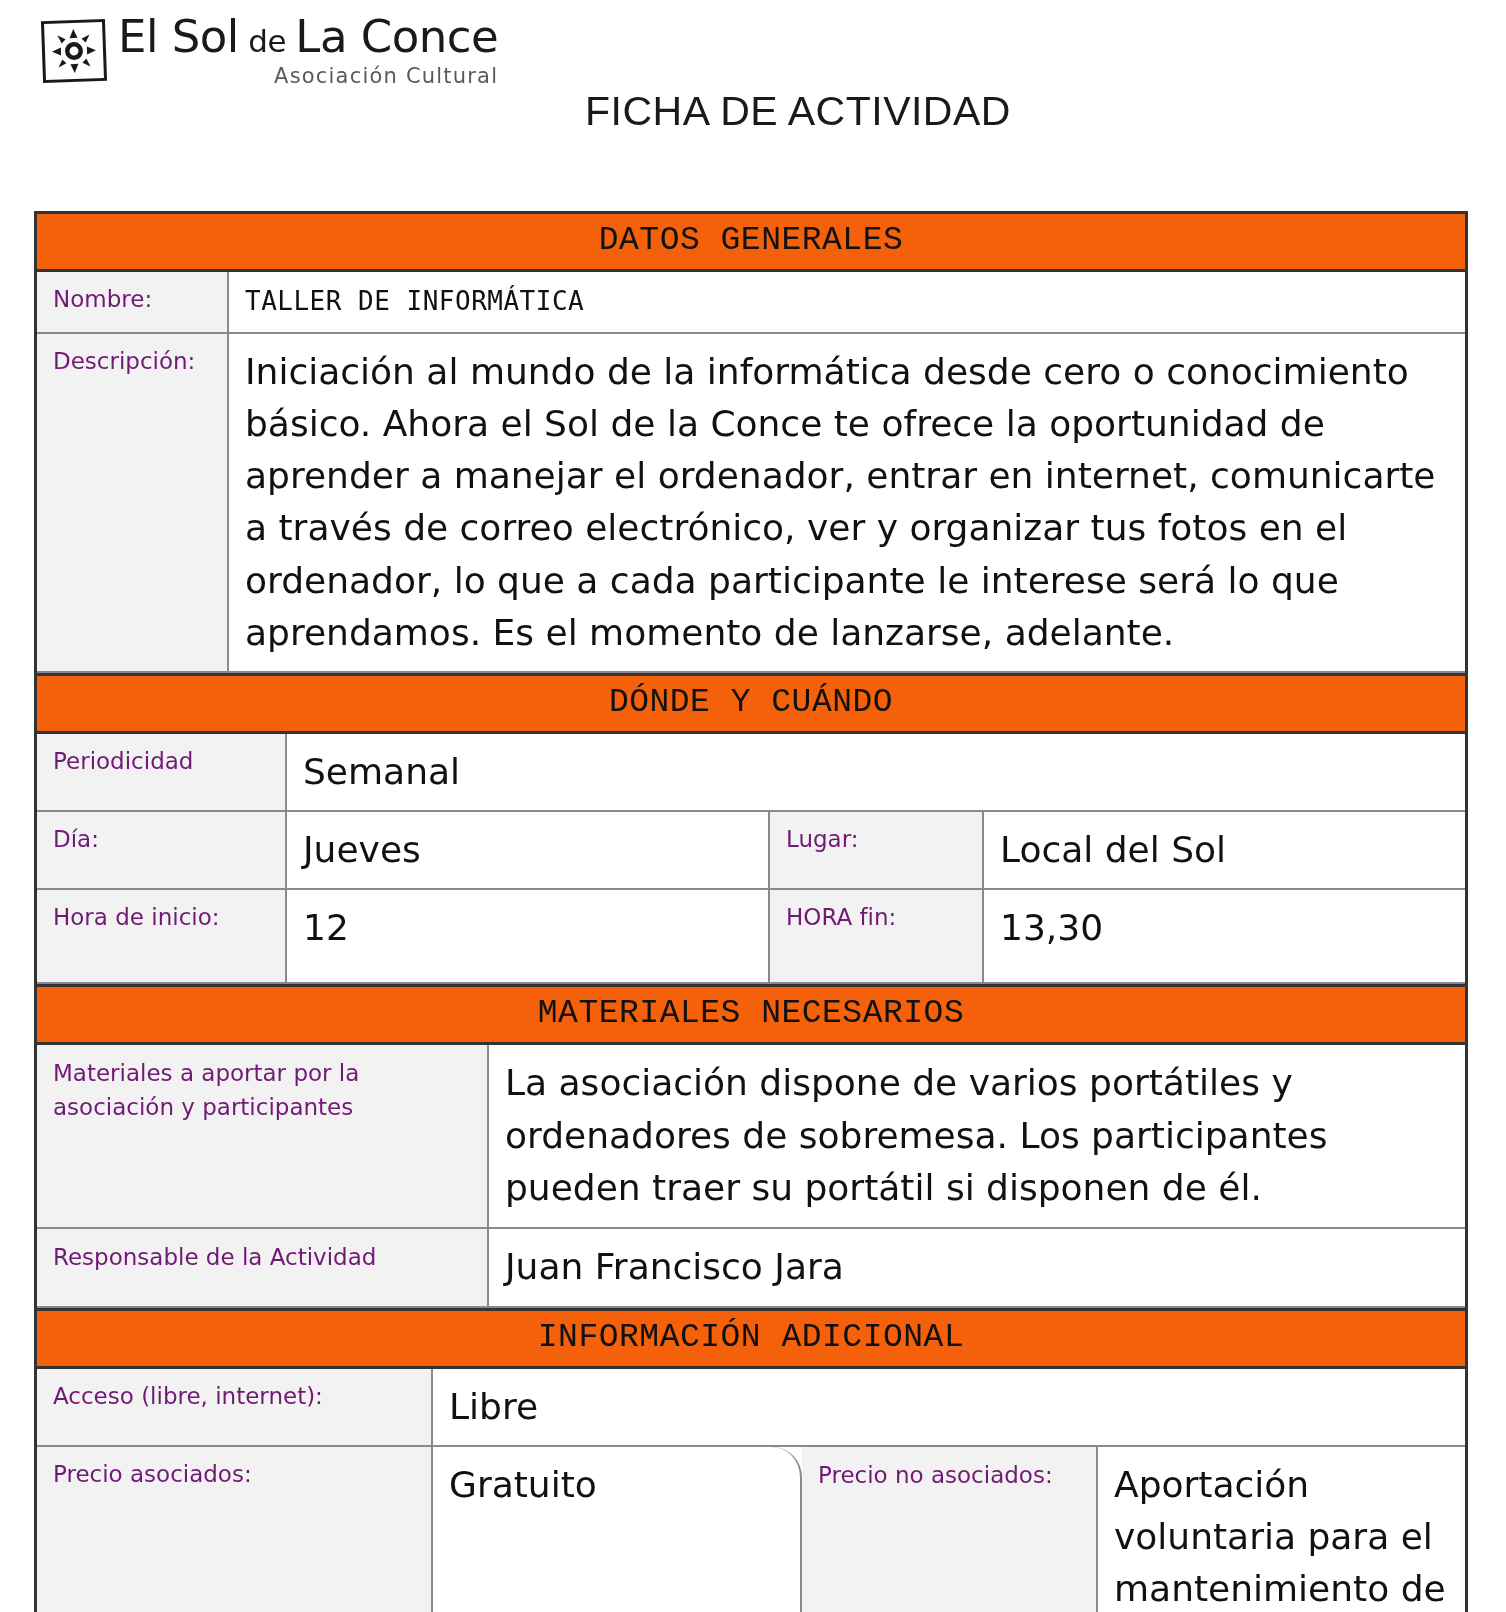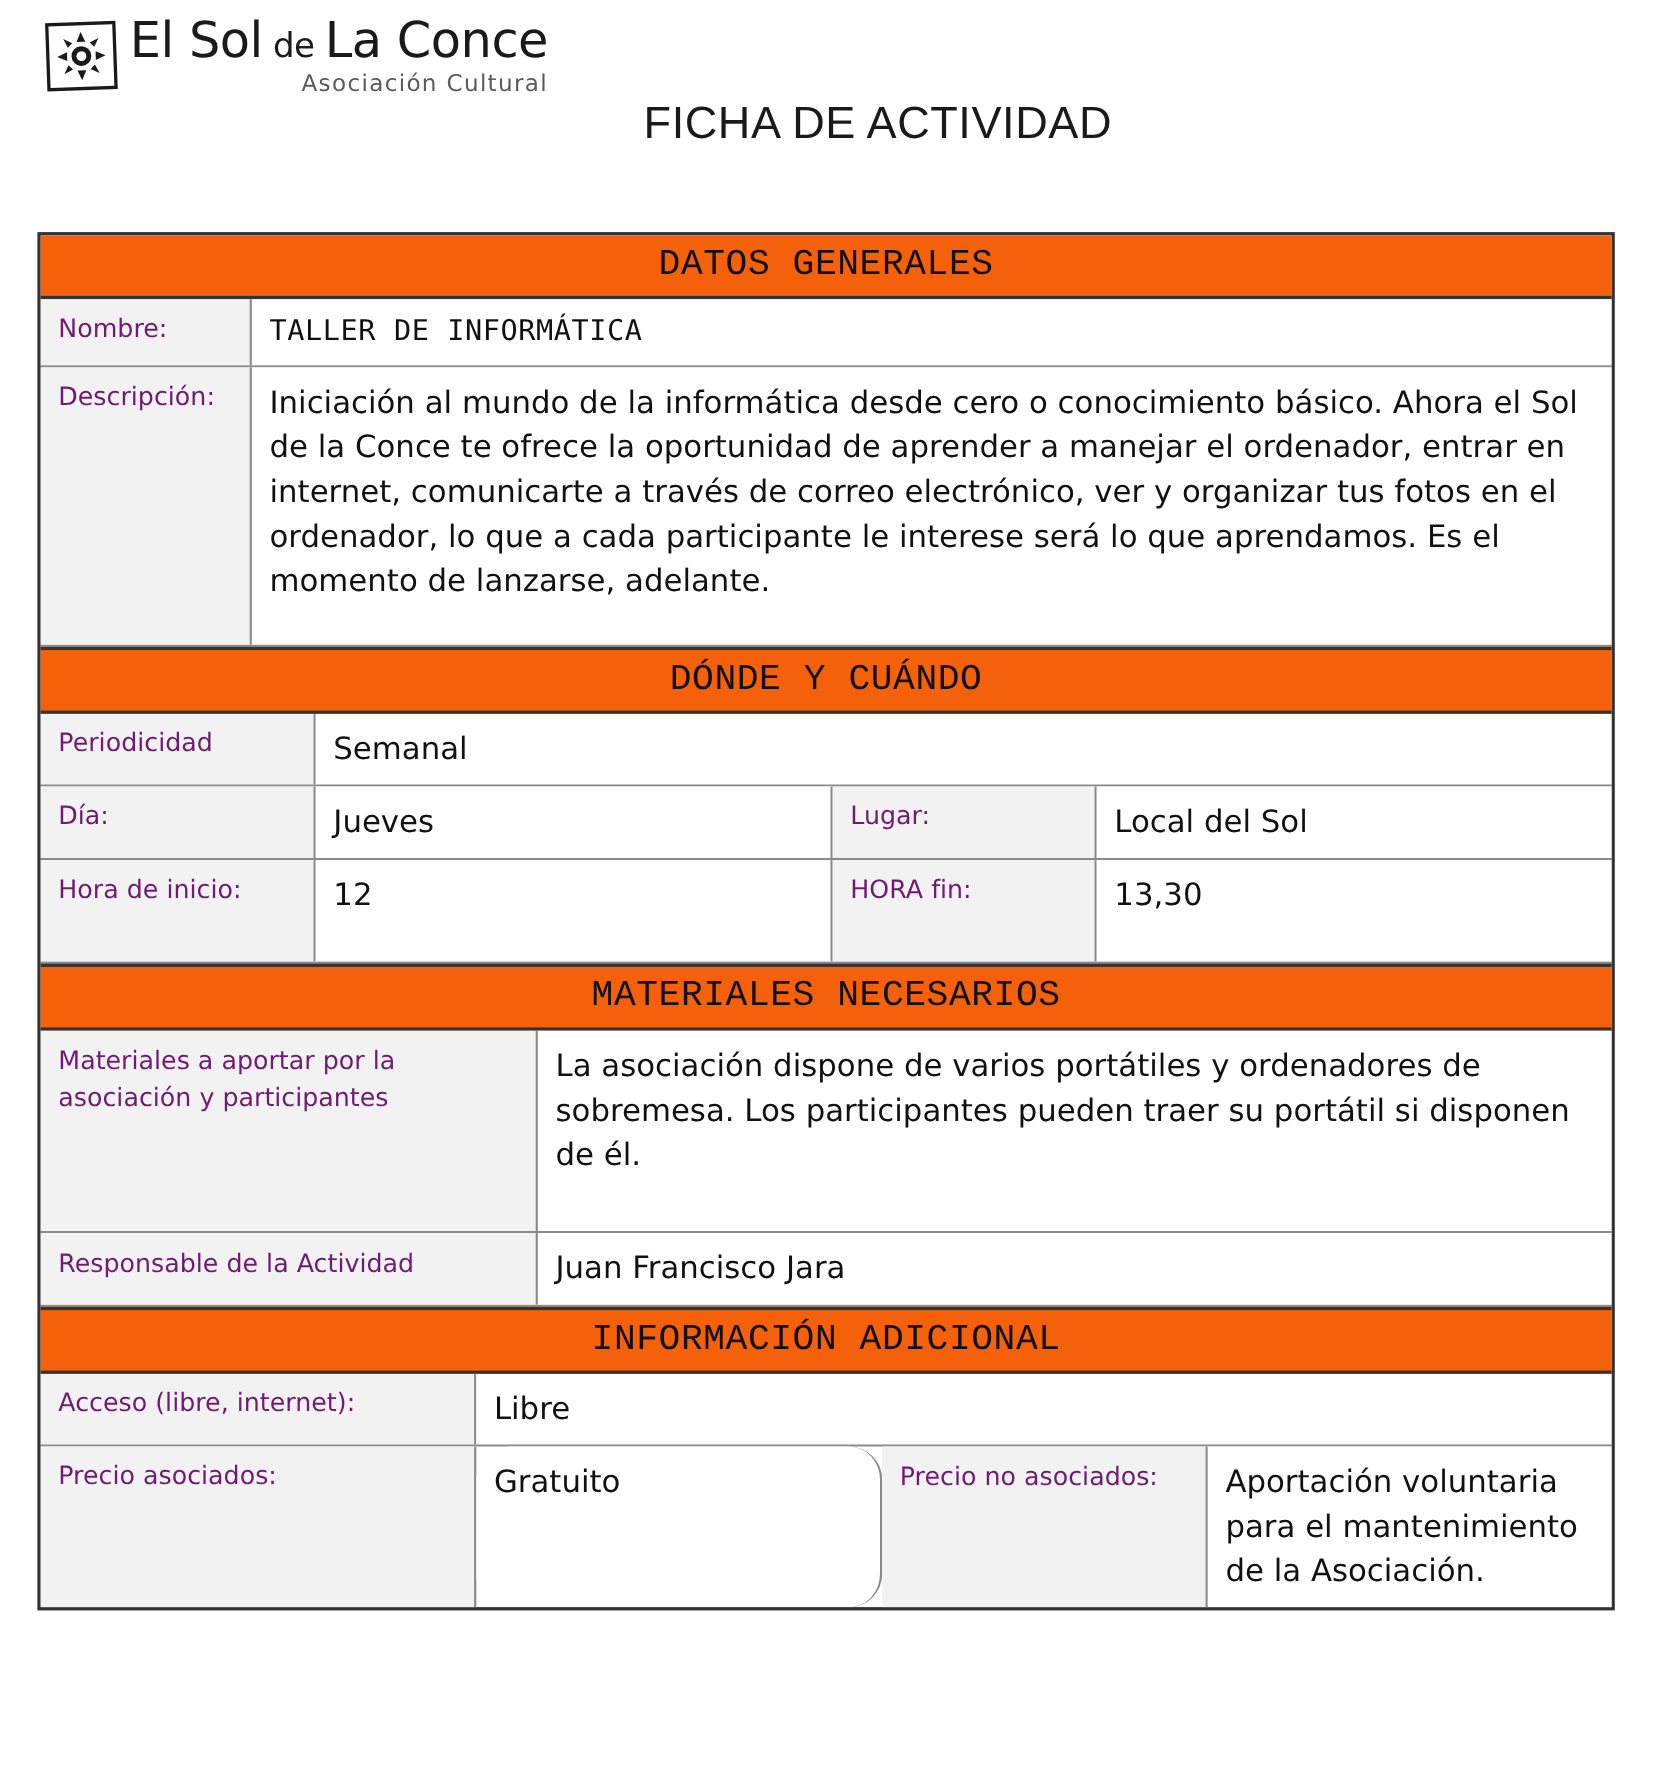--- a/index.html
+++ b/index.html
@@ -118,36 +118,36 @@
     border-right: 2px solid #8a8a8a;
     font-size: 23px;
     color: #701a75;
   }
   .cell.value {
     background: #ffffff;
     flex: 1;
   }
   .hand {
     font-family: "DejaVu Sans", sans-serif;
-    font-size: 28px;
+    font-size: 36px;
     line-height: 1.45;
   }
   .mono-ish {
     font-family: "DejaVu Sans Mono", monospace;
     font-size: 26px;
     letter-spacing: 0.5px;
   }
 
   
   .w-nombre { width: 192px; }
   .w-desc   { width: 192px; }
   .w-period { width: 250px; }
   .w-dia    { width: 250px; }
   .w-dia-v  { width: 364px; border-right: 2px solid #8a8a8a; }
-  .w-lugar  { width: 240px; }
+  .w-lugar  { width: 214px; }
   .w-mat    { width: 452px; }
   .w-resp   { width: 452px; }
   .w-acc    { width: 396px; }
   .w-precio { width: 396px; }
   .w-grat   { width: 192px; border-right: 2px solid #8a8a8a; border-radius: 30px; }
   .w-pna    { width: 296px; }
 
   .tall-desc { min-height: 252px; }
   .tall-mat { min-height: 182px; }
   .tall-hora { min-height: 92px; }

